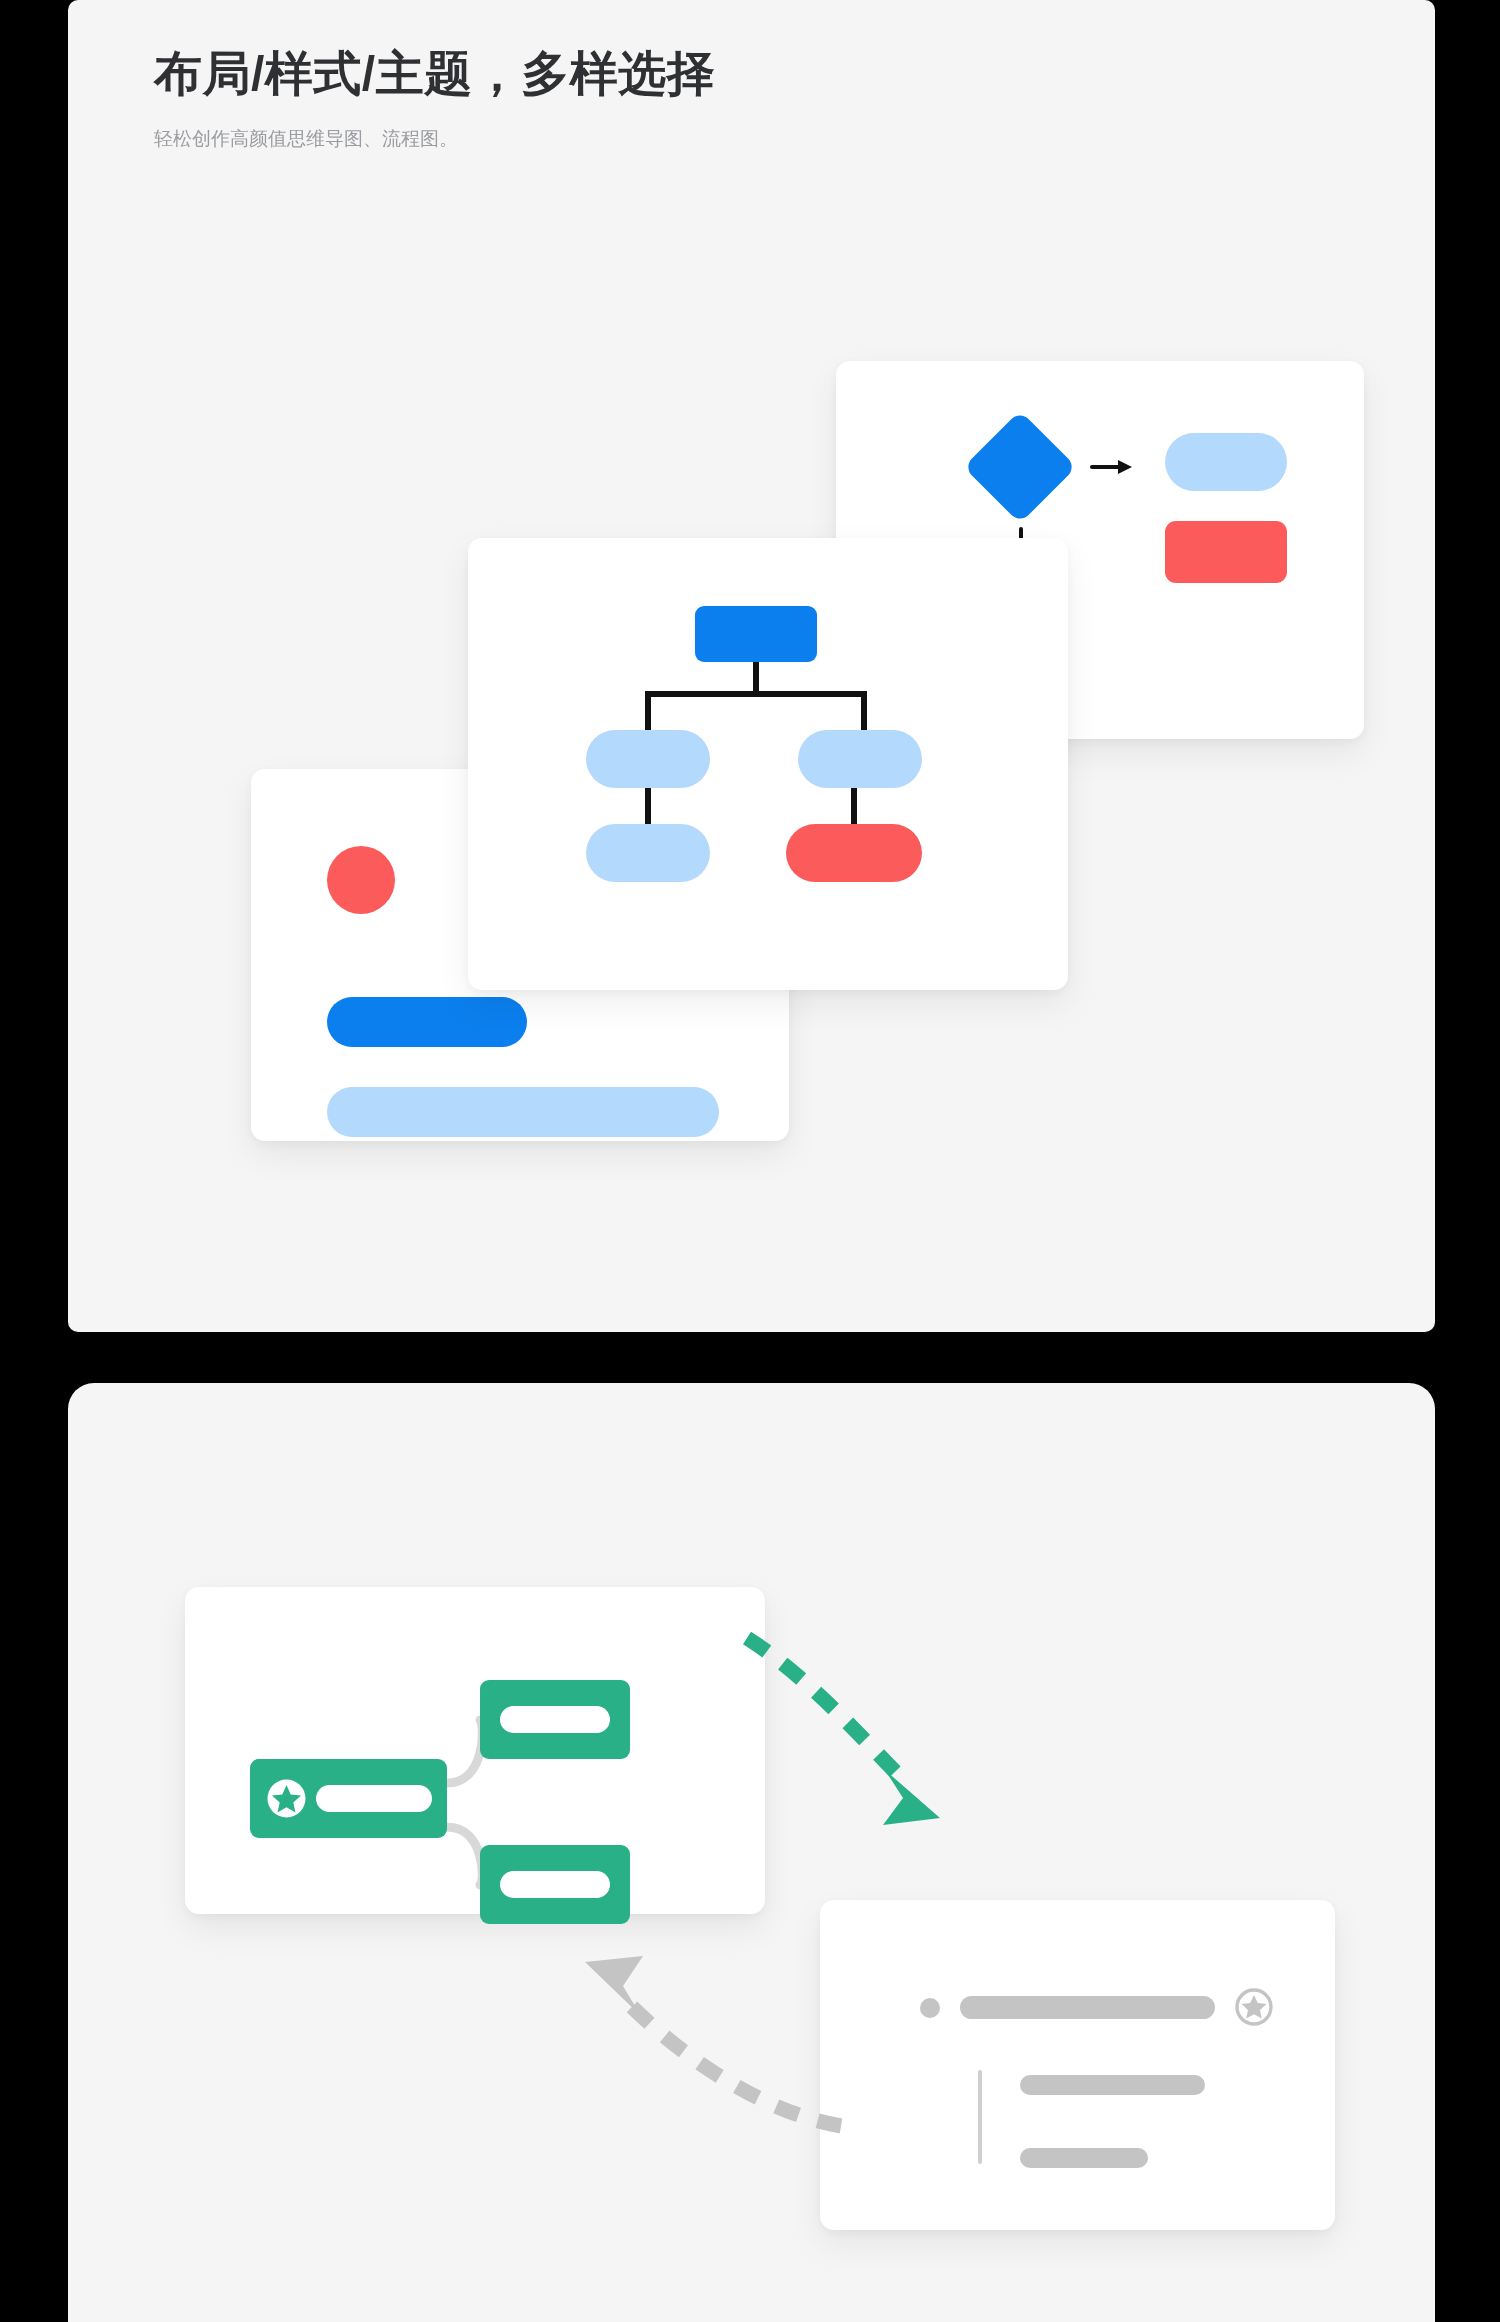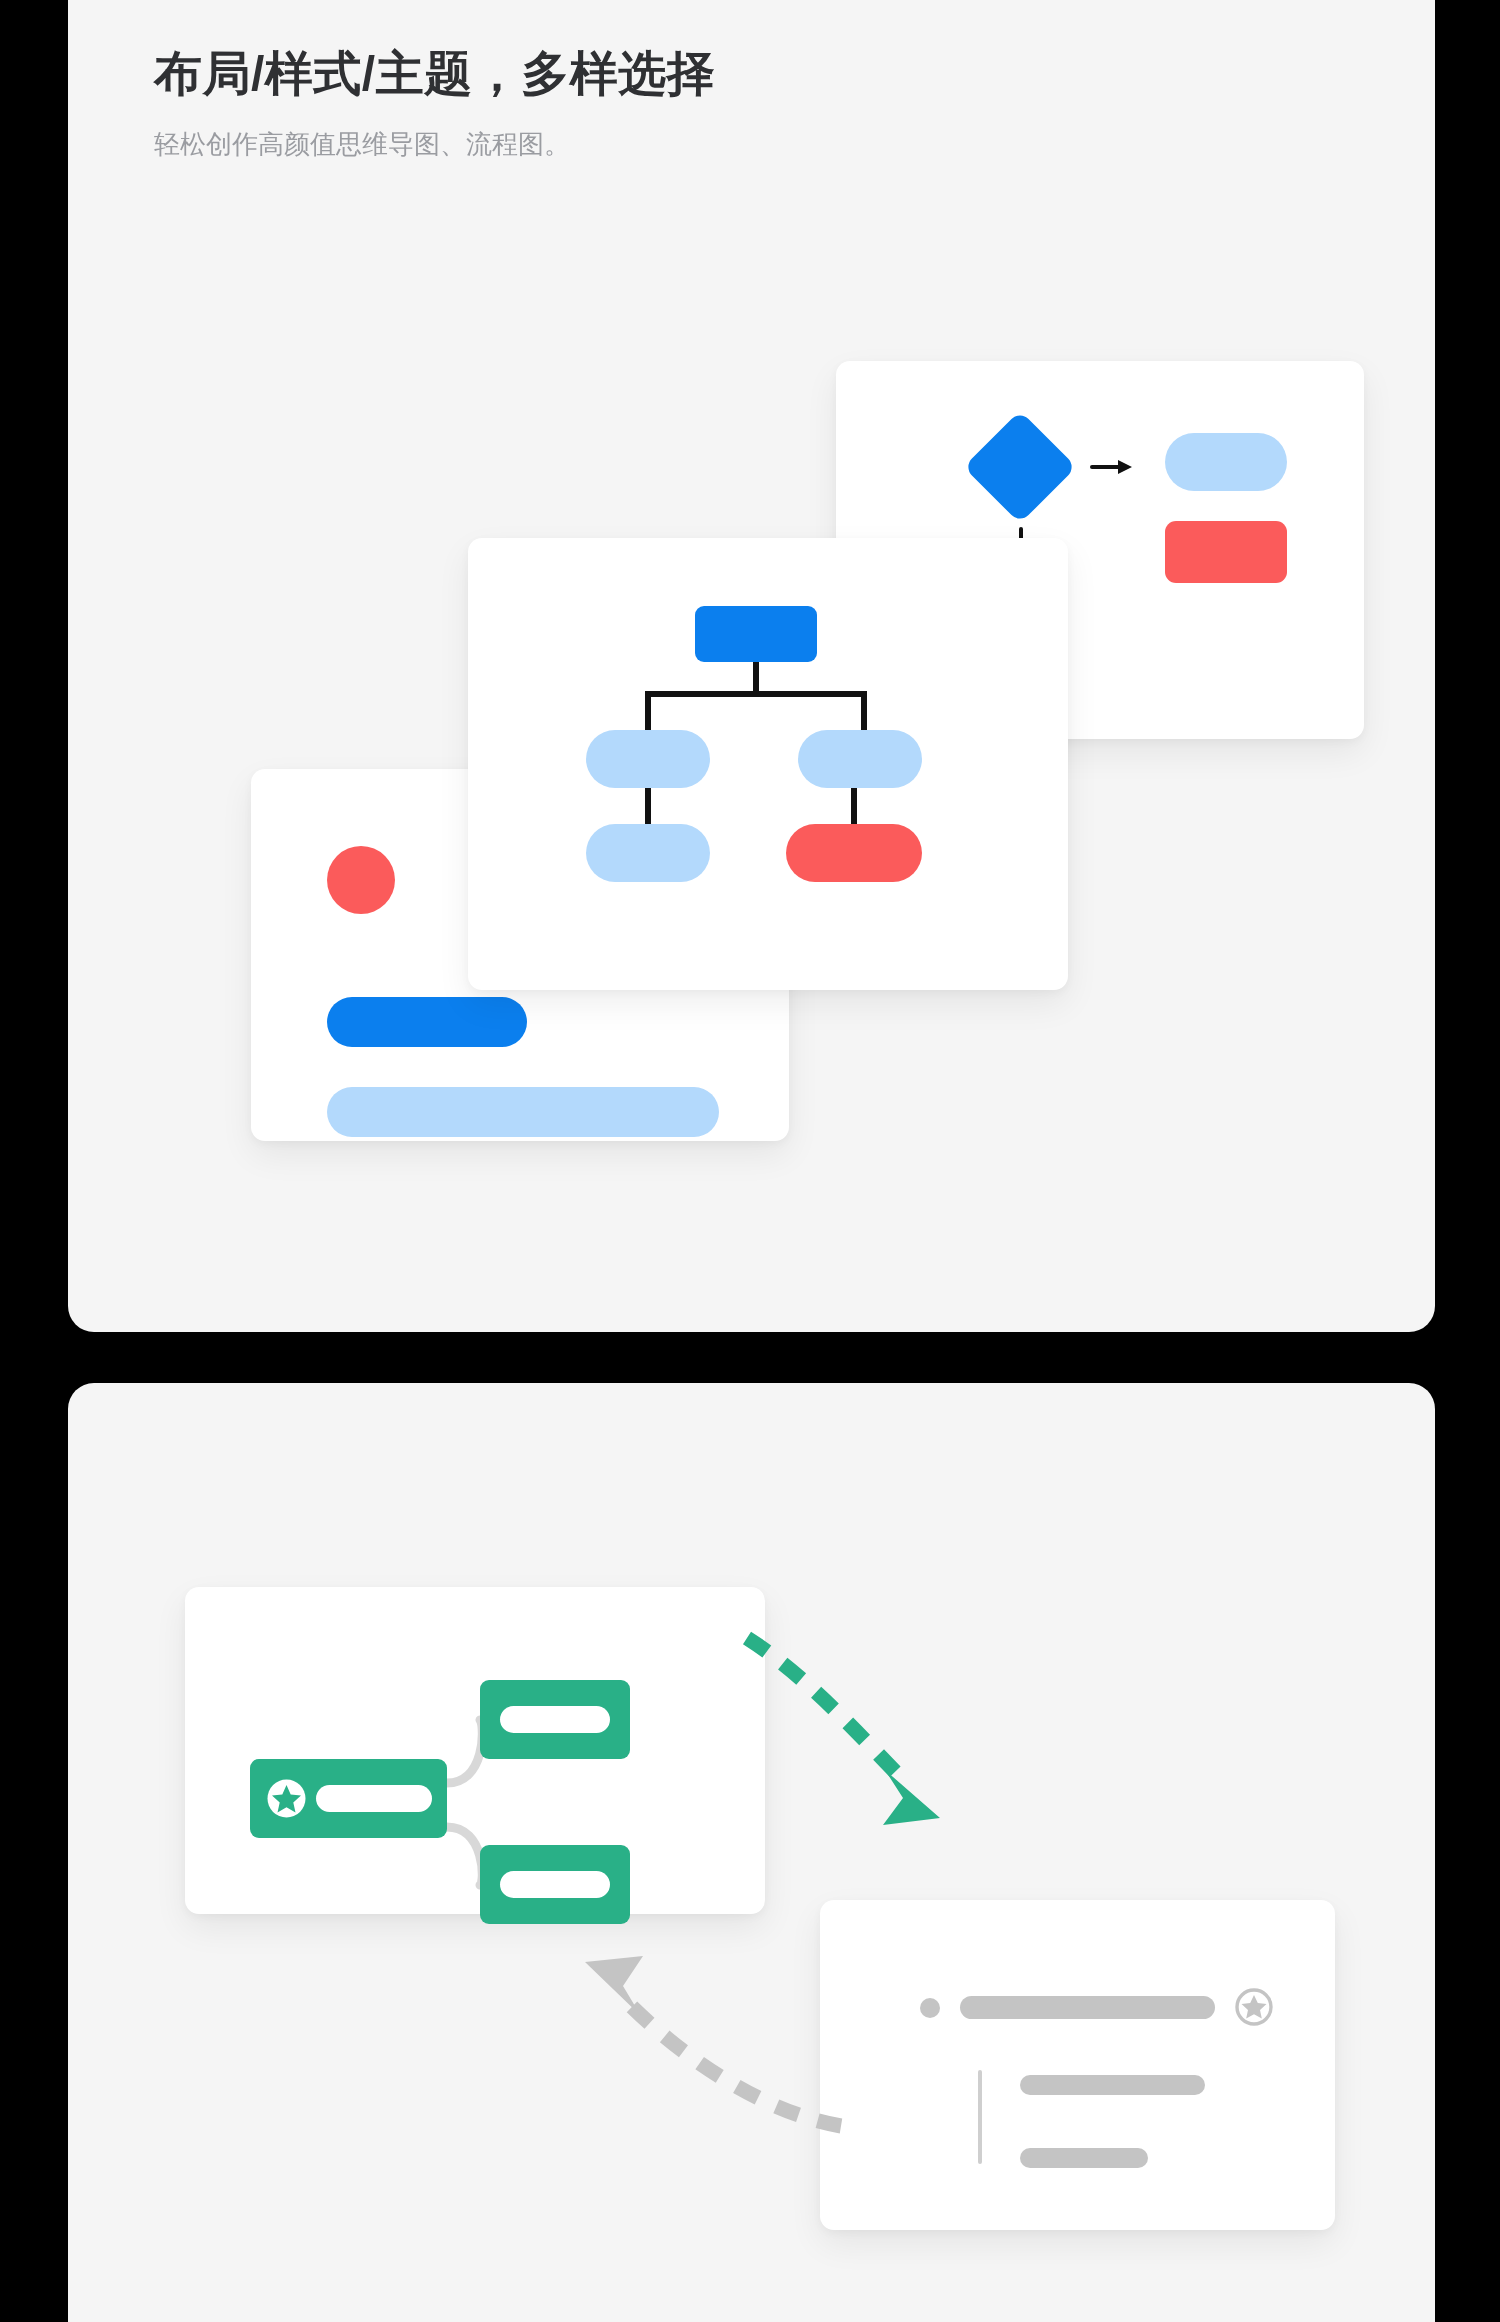--- a/index.html
+++ b/index.html
@@ -12,33 +12,33 @@
   }
 
   
   .panel{
     position:absolute;
     background:#f5f5f5;
     border-radius:26px;
     overflow:hidden;
   }
   #panel-layout{ left:68px; top:0px; width:1367px; height:1332px;
-                 border-top-left-radius:0; border-top-right-radius:0; }
+                 border-top-left-radius:0; border-top-right-radius:0;border-radius:10px; }
   #panel-outline{ left:68px; top:1383px; width:1367px; height:939px;
                  border-bottom-left-radius:0; border-bottom-right-radius:0; }
 
   
   .heading-block{ position:absolute; left:86px; top:44px; }
   .h-title{
     font-size:48px; font-weight:bold; color:#2f3033;
     letter-spacing:0.5px; line-height:1.25; margin:0;
     white-space:nowrap;
   }
   .h-sub{
-    font-size:26px; color:#9a9ca1; margin:22px 0 0 0;
+    font-size:19px; color:#9a9ca1; margin:22px 0 0 0;
     line-height:1.4; white-space:nowrap;
   }
 
   
   .card{
     position:absolute;
     background:#ffffff;
     border-radius:14px;
     box-shadow:0 14px 34px rgba(0,0,0,0.065), 0 3px 10px rgba(0,0,0,0.04);
   }

